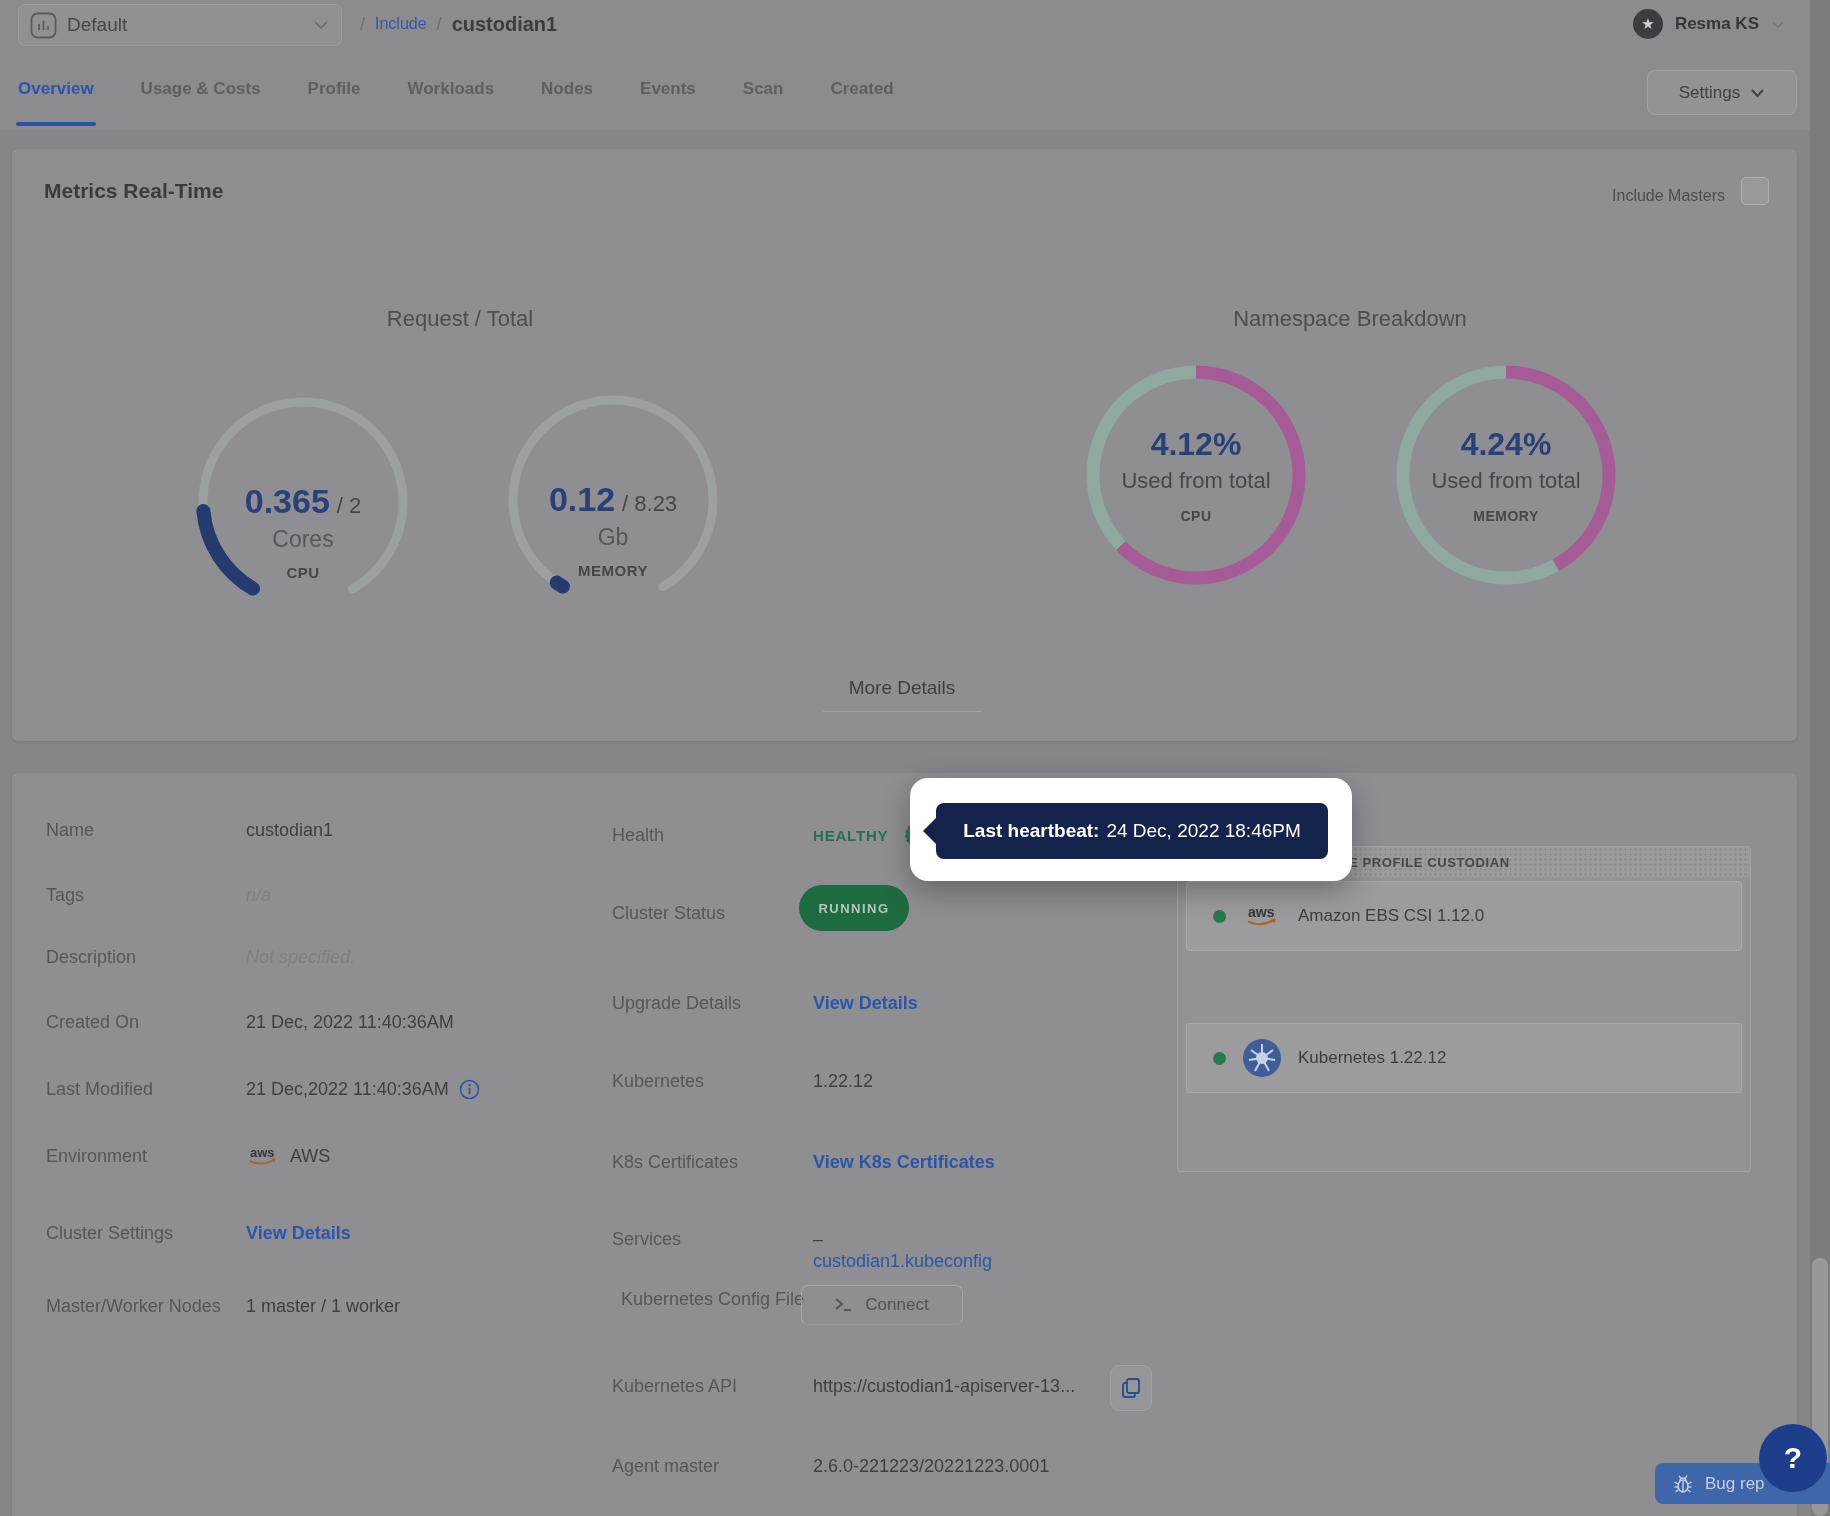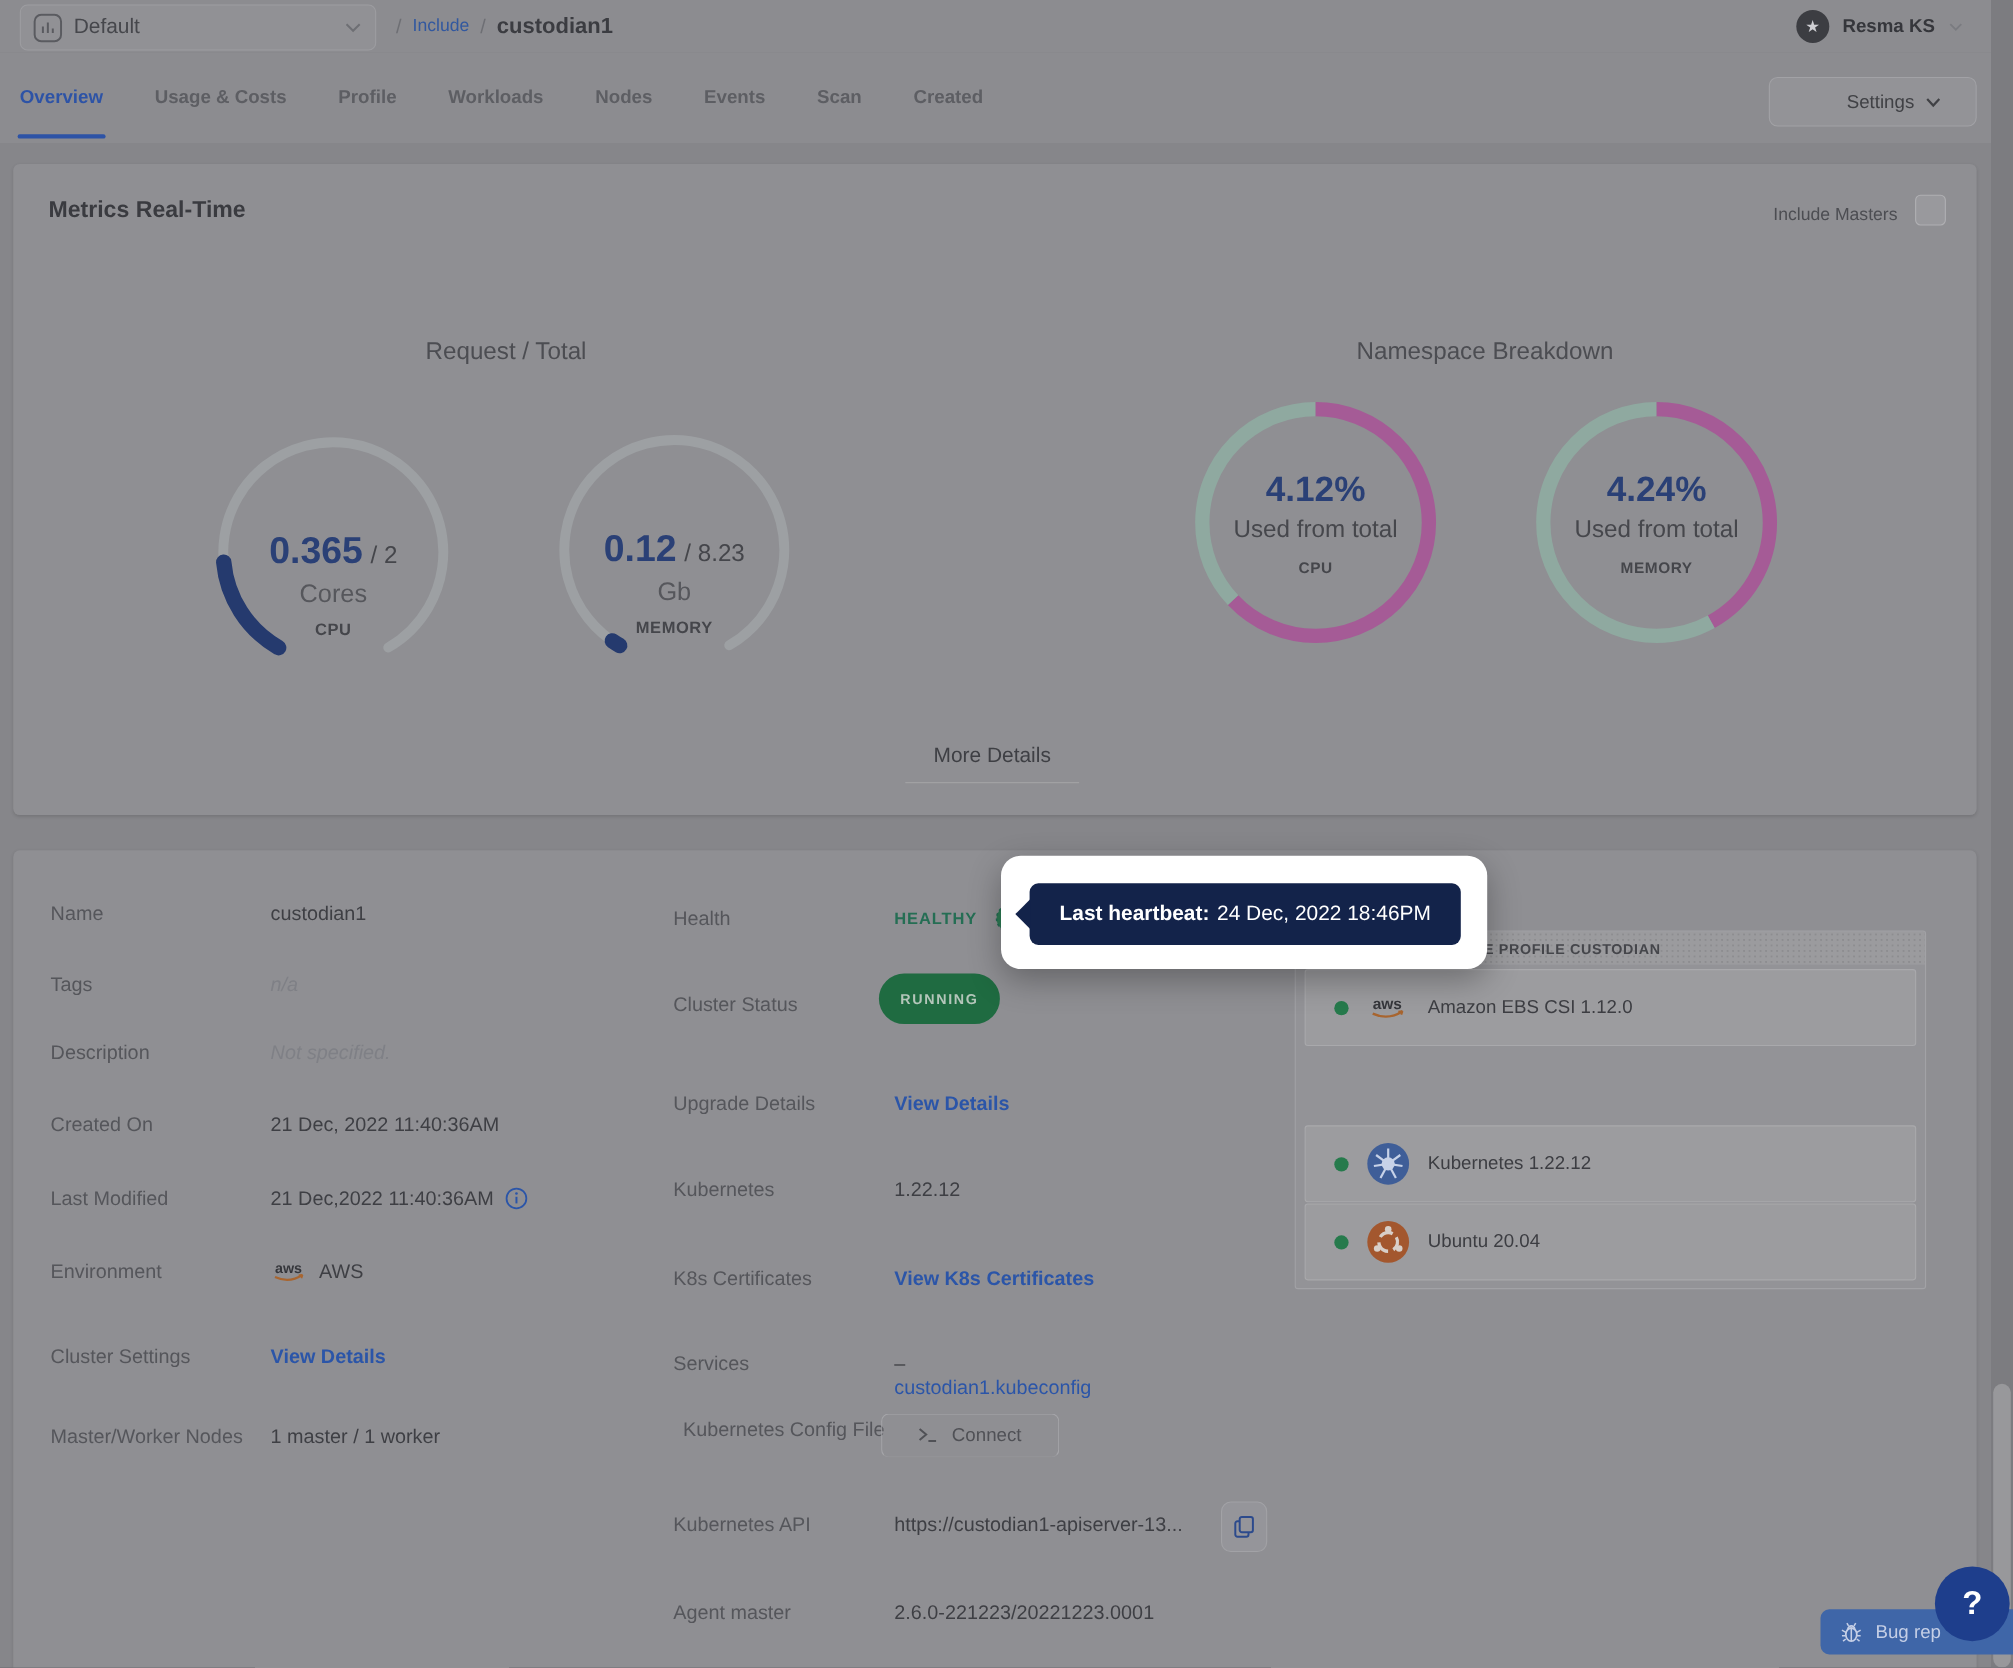--- a/index.html
+++ b/index.html
@@ -22,21 +22,21 @@
   .avatar{width:30px;height:30px;border-radius:50%;background:#3c3d42;color:#cfcfd3;display:flex;align-items:center;justify-content:center;font-size:15px;}
   .user-name{font-size:17px;font-weight:600;color:#35363b;}
 
   
   .tabbar{position:absolute;left:0;top:48px;width:100%;height:82px;background:#8c8c90;}
   .tabs{position:absolute;left:18px;top:0;height:82px;display:flex;gap:47px;align-items:center;}
   .tab{position:relative;font-size:17px;font-weight:600;color:#5d5e63;height:82px;display:flex;align-items:center;cursor:pointer;}
   .tab.active{color:#2d53a6;}
   .tab.active::after{content:"";position:absolute;left:-2px;right:-2px;bottom:4px;height:4px;border-radius:2px;background:#2d53a6;}
   .settings-btn{position:absolute;right:33px;top:22px;width:148px;height:43px;background:#939397;border:1px solid #a2a2a6;
-          border-radius:8px;display:flex;align-items:center;justify-content:center;gap:10px;font-size:17px;color:#404145;cursor:pointer;padding-left:39px;}
+          border-radius:8px;display:flex;align-items:center;justify-content:center;gap:10px;font-size:17px;color:#404145;cursor:pointer;}
 
   
   .card{position:absolute;background:#8f8f93;border-radius:6px;box-shadow:0 1px 3px rgba(0,0,0,0.12);}
   .metrics-card{left:12px;top:149px;width:1785px;height:592px;}
   .details-card{left:12px;top:773px;width:1785px;height:760px;}
 
   .metrics-title{position:absolute;left:32px;top:30px;font-size:21px;font-weight:700;color:#3a3b40;}
   .include-masters{position:absolute;right:28px;top:28px;display:flex;align-items:flex-end;gap:16px;}
   .im-label{font-size:16px;color:#4c4d52;}
   .im-checkbox{width:26px;height:26px;border:1.5px solid #b0b0b3;border-radius:5px;background:#99999d;cursor:pointer;}
@@ -373,33 +373,20 @@
                 <line x1="20" y1="20" x2="27" y2="33"></line>
                 <line x1="20" y1="20" x2="13" y2="33"></line>
                 <line x1="20" y1="20" x2="7" y2="22"></line>
                 <line x1="20" y1="20" x2="9" y2="12"></line>
               </g>
               <circle cx="20" cy="20" r="6" fill="#c7d2e8"></circle>
             </svg>
         </span>
         <span class="infra-name">Kubernetes 1.22.12</span>
       </div>
-      <div class="infra-row" style="top:247px;">
-        <span class="infra-dot"></span>
-        <span class="infra-icon">
-          <svg width="40" height="40" viewBox="0 0 40 40">
-              <circle cx="20" cy="20" r="19" fill="#a3572e"></circle>
-              <circle cx="20" cy="20" r="8.5" fill="none" stroke="#d8cfc8" stroke-width="3" stroke-dasharray="12.8 5" transform="rotate(-30 20 20)"></circle>
-              <circle cx="20" cy="8.5" r="3" fill="#d8cfc8"></circle>
-              <circle cx="30" cy="26" r="3" fill="#d8cfc8"></circle>
-              <circle cx="10" cy="26" r="3" fill="#d8cfc8"></circle>
-            </svg>
-        </span>
-        <span class="infra-name">Ubuntu 20.04</span>
-      </div>
     </div>
   </div>
 
   <div class="spotlight"></div>
   <div class="tour-tooltip">
     <span class="tt-arrow"></span>
     <span class="tt-label">Last heartbeat:</span>
     <span class="tt-value">24 Dec, 2022 18:46PM</span>
   </div>
 

